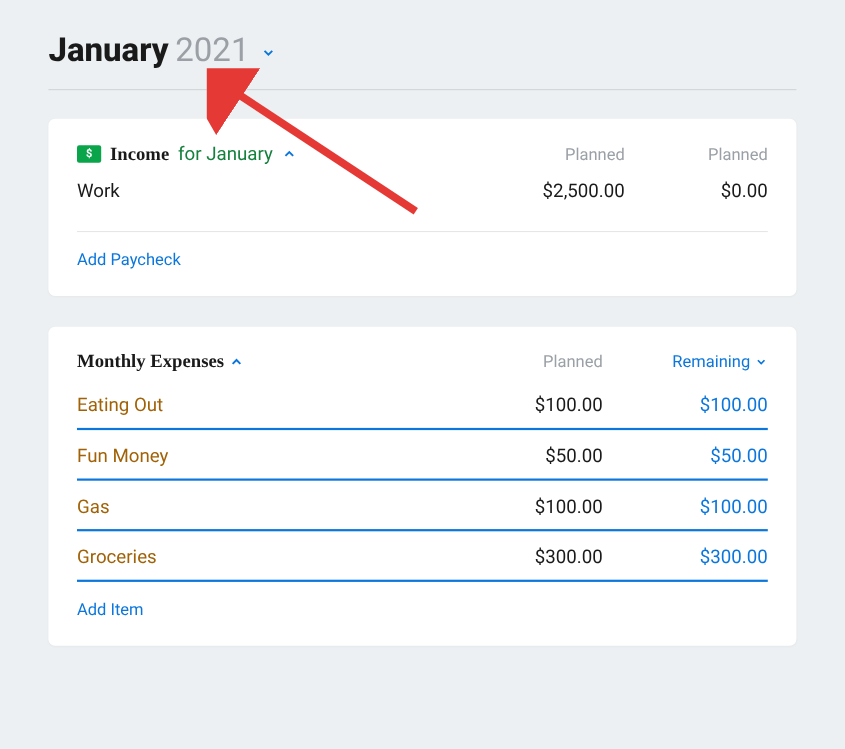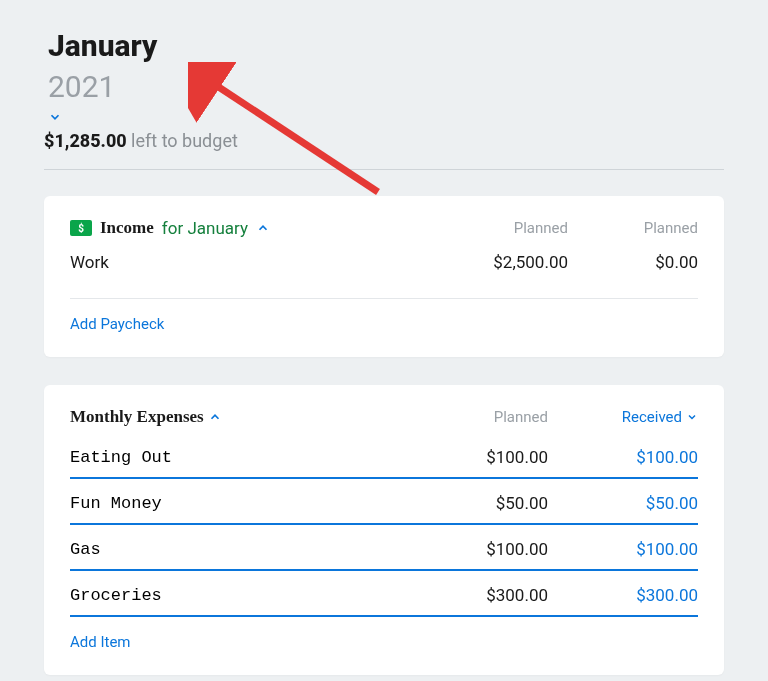--- a/index.html
+++ b/index.html
@@ -15,21 +15,20 @@
     padding: 28px 44px 0 44px;
     position: relative;
   }
   .header {
     margin-bottom: 14px;
   }
   .month-row {
     display: flex;
     align-items: baseline;
     gap: 6px;
-    flex-direction: column;
   }
   .month {
     font-size: 30px;
     font-weight: 800;
     color: #1a1a1a;
   }
   .year {
     font-size: 30px;
     font-weight: 400;
     color: #9aa0a6;
@@ -124,22 +123,21 @@
   }
   .exp-row {
     display: flex;
     align-items: center;
     padding: 14px 0 10px 0;
     border-bottom: 2px solid #0b76db;
   }
   .exp-row .name {
     flex: 1;
     font-size: 17px;
-    color: #000000;
-    font-family: Liberation Mono, monospace;
+    color: #a16207;
   }
   .exp-row .planned {
     width: 150px;
     text-align: right;
     font-size: 17px;
     color: #1a1a1a;
   }
   .exp-row .remaining {
     width: 150px;
     text-align: right;
@@ -192,24 +190,20 @@
 
   <div class="header">
     <div class="month-row">
       <span class="month">January</span>
       <span class="year">2021</span>
       <span class="chev-down">
         <svg width="14" height="14" viewBox="0 0 24 24" fill="none" stroke="currentColor" stroke-width="3">
             <polyline points="6 9 12 15 18 9"></polyline>
           </svg>
       </span>
-    </div>
-    <div class="subhead">
-      <span class="amount">$1,285.00</span>
-      <span>left to budget</span>
     </div>
   </div>
 
   <hr class="divider">
 
   <div class="card">
     <div class="card-head">
       <div class="title-wrap">
         <span class="dollar-badge">$</span>
         <span class="sec-title">Income</span>
@@ -238,21 +232,21 @@
       <div class="tleft">
         <span class="sec-title">Monthly Expenses</span>
         <span class="chev-up">
           <svg width="14" height="14" viewBox="0 0 24 24" fill="none" stroke="currentColor" stroke-width="3">
               <polyline points="6 15 12 9 18 15"></polyline>
             </svg>
         </span>
       </div>
       <div class="hcol">Planned</div>
       <div class="hcol link">
-        <span>Received</span>
+        <span>Remaining</span>
         <svg width="12" height="12" viewBox="0 0 24 24" fill="none" stroke="currentColor" stroke-width="3">
             <polyline points="6 9 12 15 18 9"></polyline>
           </svg>
       </div>
     </div>
 
     <div class="exp-row">
       <div class="name">Eating Out</div>
       <div class="planned">$100.00</div>
       <div class="remaining">$100.00</div>

